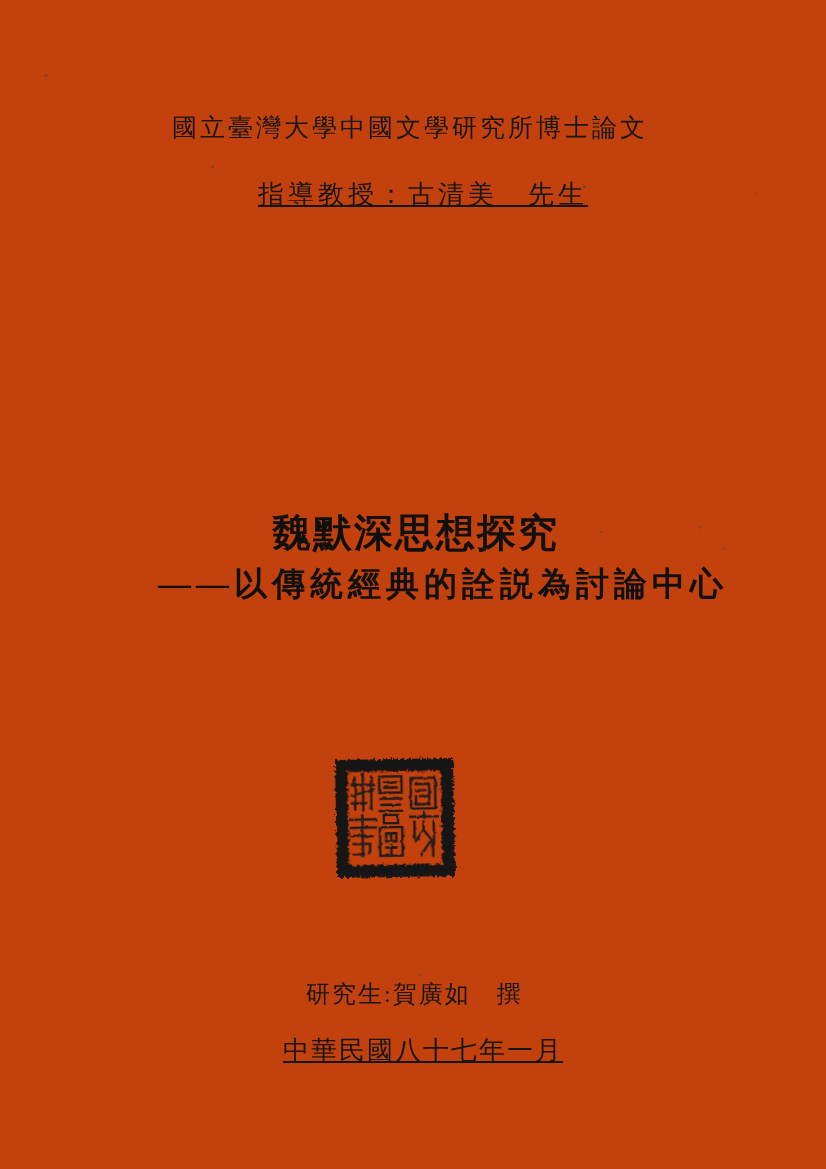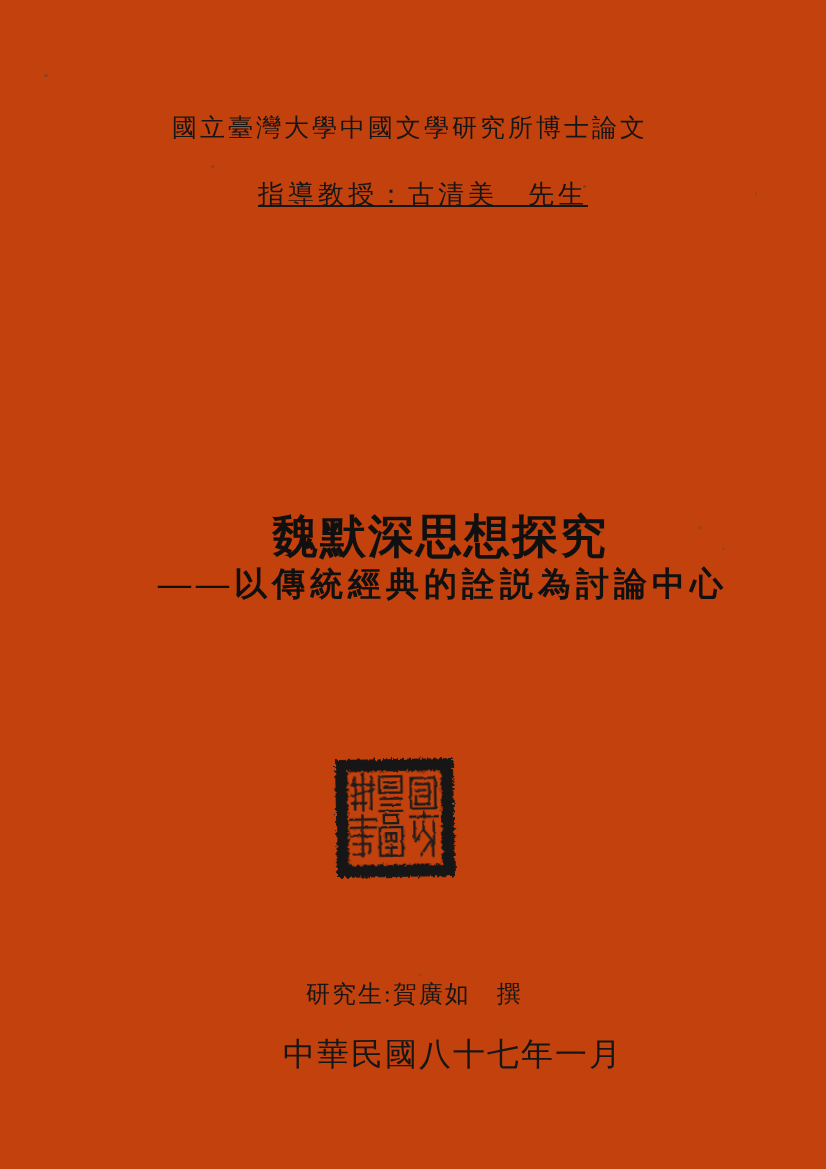--- a/index.html
+++ b/index.html
@@ -18,24 +18,24 @@
   }
   .line {
     position: absolute;
     white-space: nowrap;
     line-height: 1.15;
     color: #161616;
     -webkit-font-smoothing: antialiased;
   }
   .institution { left: 172px; top: 114px; font-size: 25px; letter-spacing: 3px; }
   .advisor     { left: 258px; top: 180px; font-size: 26px; letter-spacing: 4px; text-decoration: underline; }
-  .title       { left: 272px; top: 511px; font-size: 46px; font-weight: 700; letter-spacing: 2px; color: #101010; }
+  .title       { left: 272px; top: 511px; font-size: 39px; font-weight: 700; letter-spacing: 2px; color: #101010; }
   .subtitle    { left: 158px; top: 566px; font-size: 33px; font-weight: 700; letter-spacing: 5px; color: #101010; }
   .author      { left: 306px; top: 981px; font-size: 24px; letter-spacing: 2px; font-family: Liberation Serif, serif; }
-  .date        { left: 283px; top: 1036px; font-size: 32px; letter-spacing: 2px; }
+  .date        { left: 283px; top: 1036px; font-size: 26px; letter-spacing: 2px; text-decoration: underline; }
 
   .seal {
     position: absolute;
     left: 333px; top: 756px;
     width: 124px; height: 124px;
     transform: rotate(-1deg);
   }
   .seal svg { display: block; }
 
   .sr {

